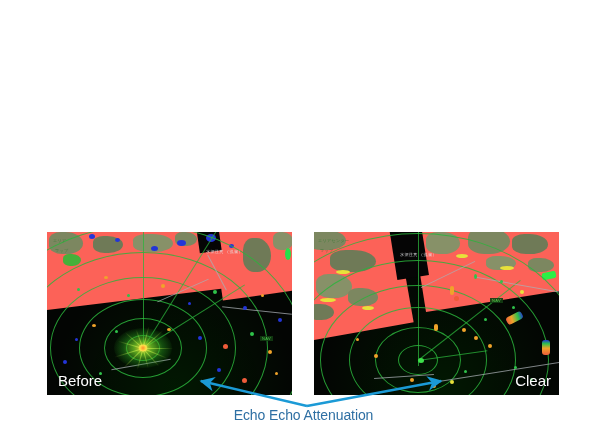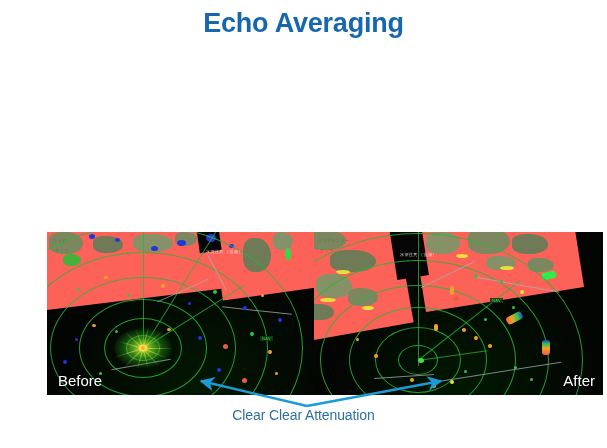--- a/index.html
+++ b/index.html
@@ -50,21 +50,20 @@
   .subtitle .line { display: block; }
 
   
   .panel {
     position: absolute;
     top: 232px;
     width: 245px;
     height: 163px;
     background: #000000;
     overflow: hidden;
-    padding-left: 44px;
   }
   #panel-before { left: 47px; }
   #panel-after  { left: 314px; }
 
   .panel .scene {
     position: absolute;
     inset: 0;
     overflow: hidden;
   }
 
@@ -196,21 +195,20 @@
     font-size: 14px;
     color: #2e6fa3;
     letter-spacing: -0.1px;
   }
 </style>
 </head>
 <body>
 
 <div id="slide">
 
-  <div class="title">Echo Averaging</div>
 
   <div class="subtitle">
   </div>
 
   <div class="panel" id="panel-before">
     <div class="scene">
       <div class="radar-base"></div>
 
       <div class="landmass" style="left:-14px;top:-22px;width:220px;height:88px;transform:rotate(-7deg);"></div>
       <div class="landmass" style="left:170px;top:-16px;width:100px;height:78px;transform:rotate(-8deg);"></div>
@@ -359,29 +357,29 @@
       <div class="blip" style="left:200px;top:134px;width:3px;height:3px;background:#2fc24a;"></div>
       <div class="blip" style="left:216px;top:146px;width:3px;height:3px;background:#2fc24a;"></div>
       <div class="blip" style="left:104px;top:126px;width:6px;height:5px;background:#3de04a;"></div>
 
       <div class="osd dark" style="left:4px;top:6px;">エリアセンター</div>
       <div class="osd dark" style="left:6px;top:16px;">マップ</div>
       <div class="osd" style="left:86px;top:20px;">水深注意 （浅瀬）</div>
       <div class="osd green" style="left:176px;top:66px;background:#123c12;padding:0 2px;">NAV</div>
     </div>
 
-    <div class="corner-label" id="label-after">After</div>
+    <div class="corner-label" id="label-after">Clear</div>
   </div>
 
   <svg id="arrow-layer" viewBox="0 0 607 448">
     <defs>
       <marker id="ah" markerWidth="7" markerHeight="7" refX="5.6" refY="3.2" orient="auto" markerUnits="strokeWidth">
         <path d="M0.4,0.4 L6.2,3.2 L0.4,6 L2.1,3.2 Z" fill="#1b9ad6"></path>
       </marker>
     </defs>
 
     <path d="M307,406 L201,381" stroke="#1b9ad6" stroke-width="2.6" fill="none" marker-end="url(#ah)"></path>
     <path d="M307,406 L441,381" stroke="#1b9ad6" stroke-width="2.6" fill="none" marker-end="url(#ah)"></path>
   </svg>
 
-  <div class="caption">Clear Clear Attenuation</div>
+  <div class="caption">Echo Echo Attenuation</div>
 
 </div>
 
 </body></html>

